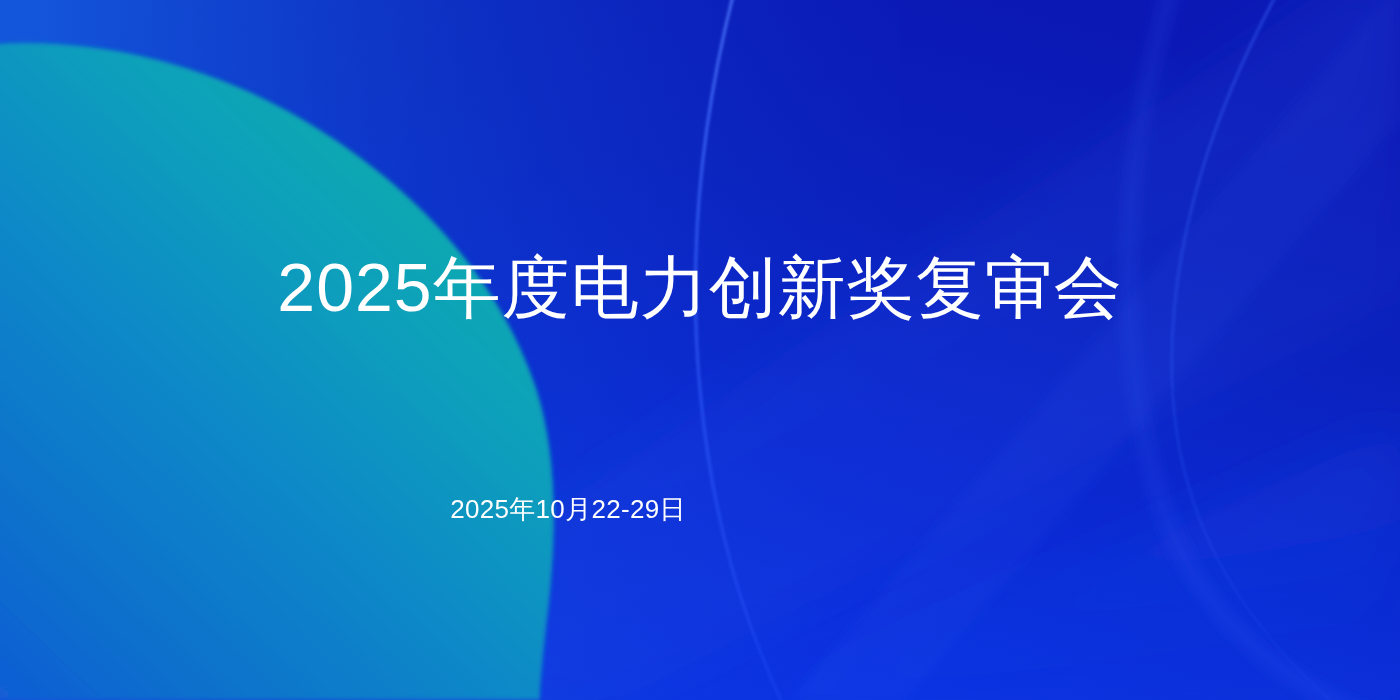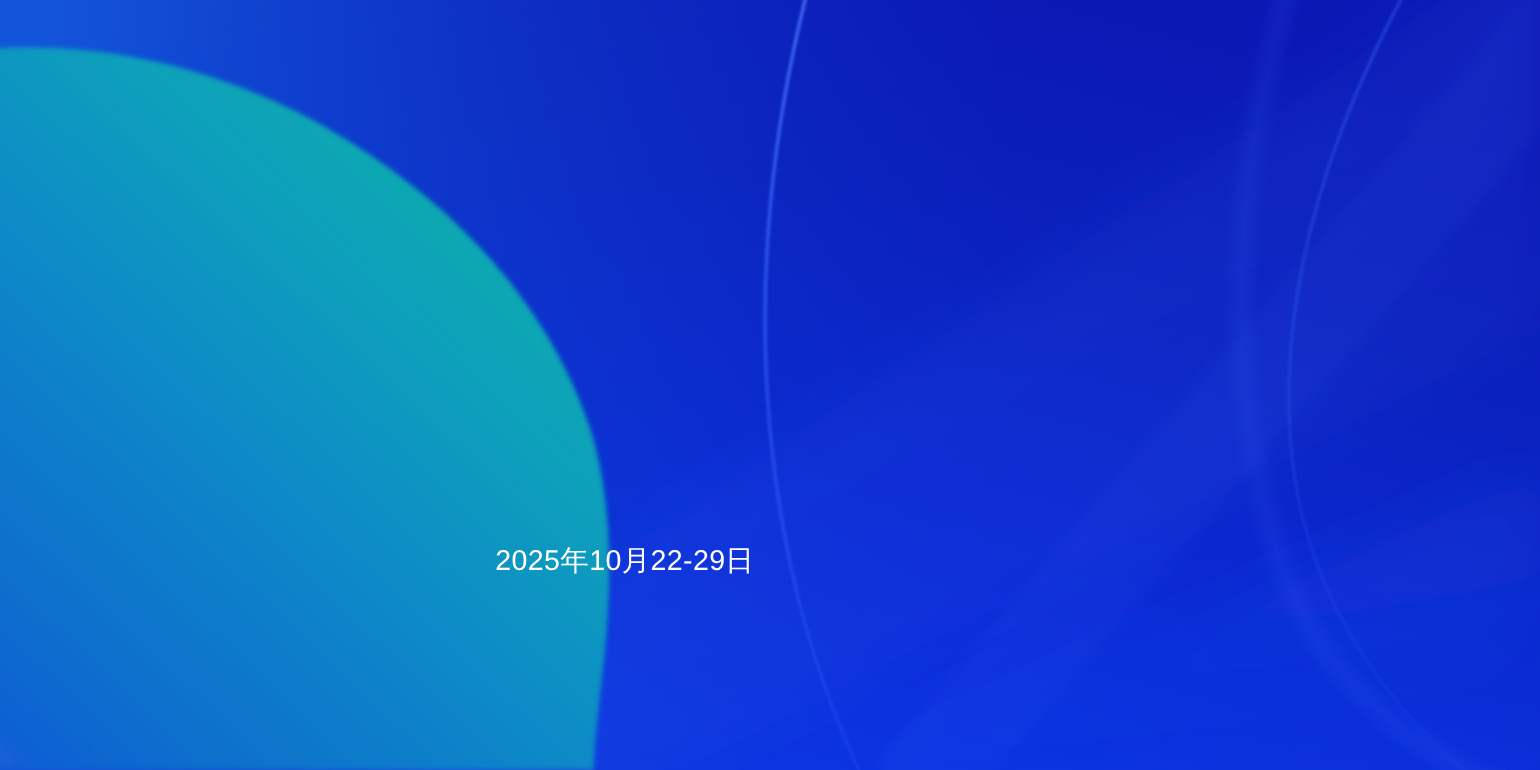--- a/index.html
+++ b/index.html
@@ -155,19 +155,20 @@
     <path d="M 737,-20 C 700,120 688,260 700,390 C 712,520 742,620 790,720" fill="none" stroke="url(#arcGrad)" stroke-width="2.6" filter="url(#tinyBlur)"></path>
 
     <path d="M 1290,-30 C 1210,110 1168,250 1172,380 C 1176,505 1228,608 1330,700" fill="none" stroke="url(#arcGrad2)" stroke-width="2.2" filter="url(#tinyBlur)"></path>
 
     <path d="M 1180,-40 C 1120,150 1110,330 1160,500 C 1195,610 1270,680 1400,730" fill="none" stroke="#3a66ff" stroke-opacity="0.16" stroke-width="16" filter="url(#softBlur)"></path>
 
     <path d="M 1400,-20 L 1400,120 L 905,700 L 790,700 Z" fill="#3d6dff" fill-opacity="0.07" filter="url(#softBlur)"></path>
   </svg>
 
   <div class="text-layer">
+    <div id="slide-title">2025年度电力创新奖复审会</div>
 
     <div id="subtitle-block">
       <span class="subtitle-line">2025年10月22-29日</span>
     </div>
   </div>
 
 </div>
 
 </body></html>

